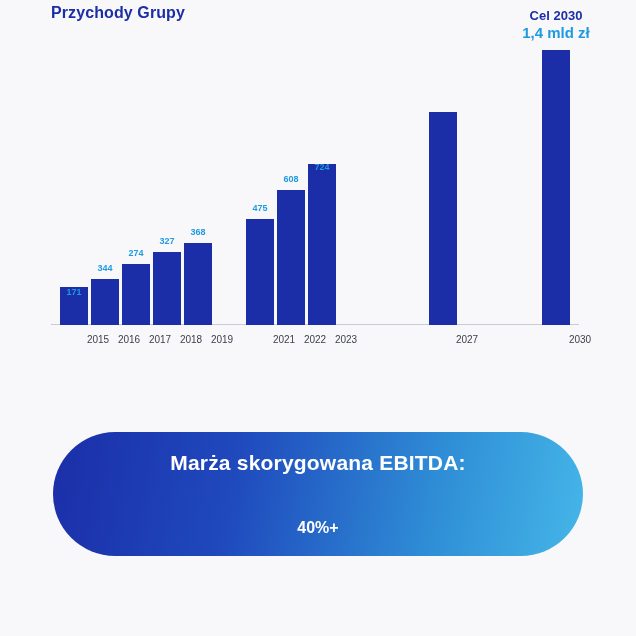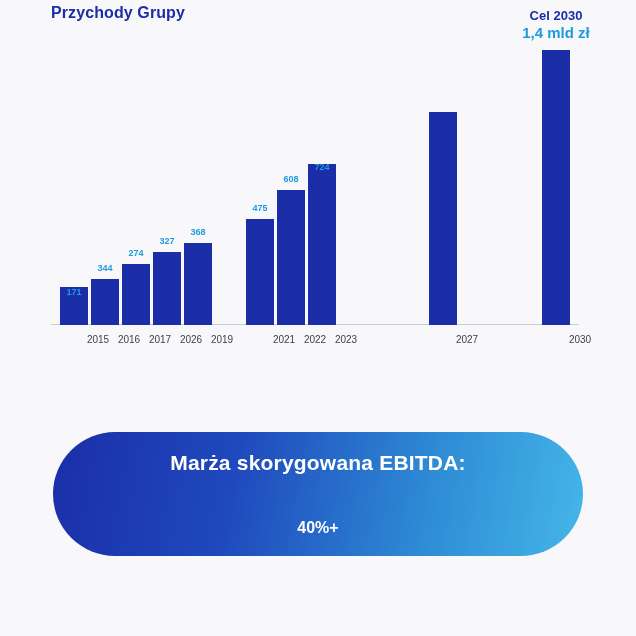--- a/index.html
+++ b/index.html
@@ -164,21 +164,21 @@
 
       <div class="bar-group" style="left:71px;">
         <div class="bar-value" style="bottom:67px;">274</div>
         <div class="bar" style="height:61px;"></div>
         <div class="bar-label">2017</div>
       </div>
 
       <div class="bar-group" style="left:102px;">
         <div class="bar-value" style="bottom:79px;text-align:center;">327</div>
         <div class="bar" style="height:73px;"></div>
-        <div class="bar-label">2026</div>
+        <div class="bar-label">2018</div>
       </div>
 
       <div class="bar-group" style="left:133px;border-radius:14px;">
         <div class="bar-value" style="bottom:88px;">368</div>
         <div class="bar" style="height:82px;"></div>
         <div class="bar-label">2019</div>
       </div>
 
 
       <div class="bar-group" style="left:195px;">

